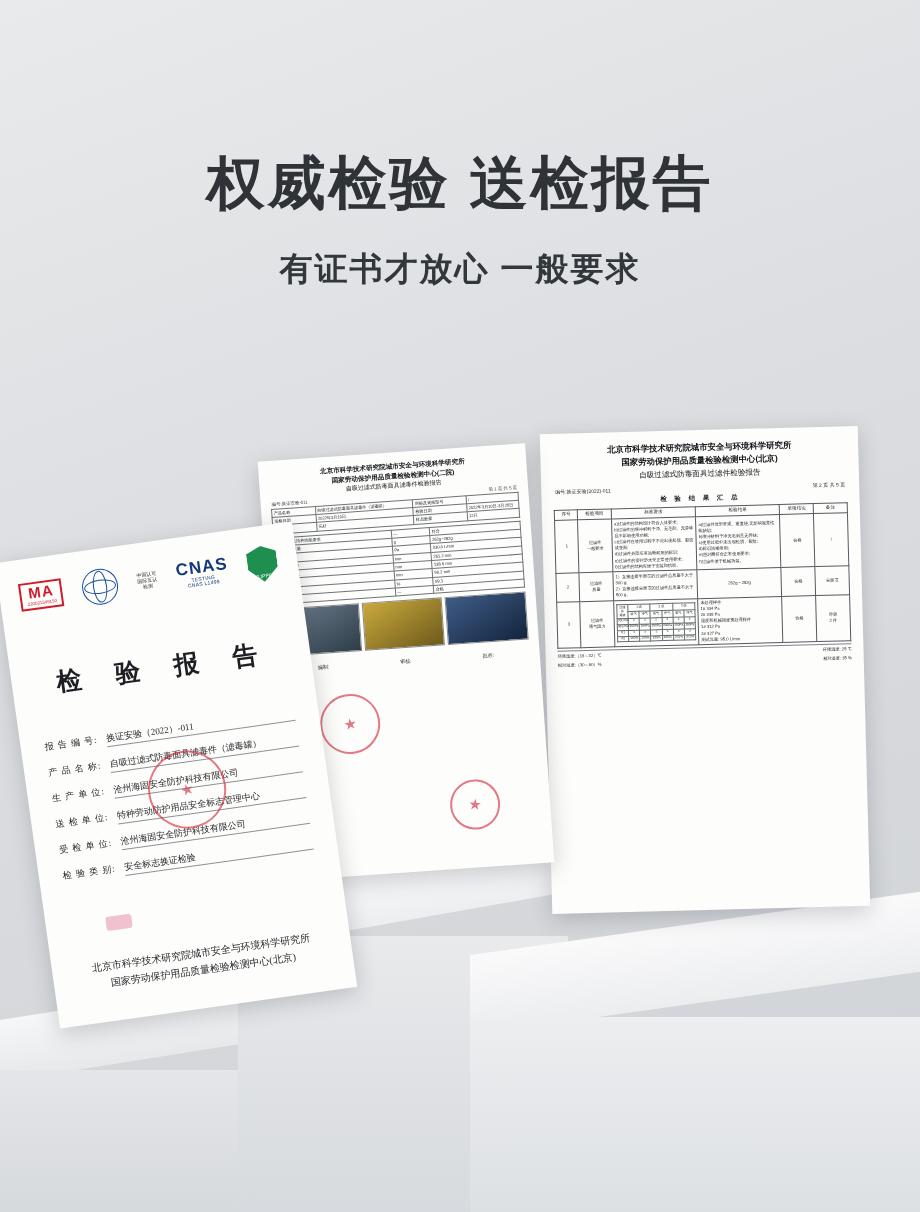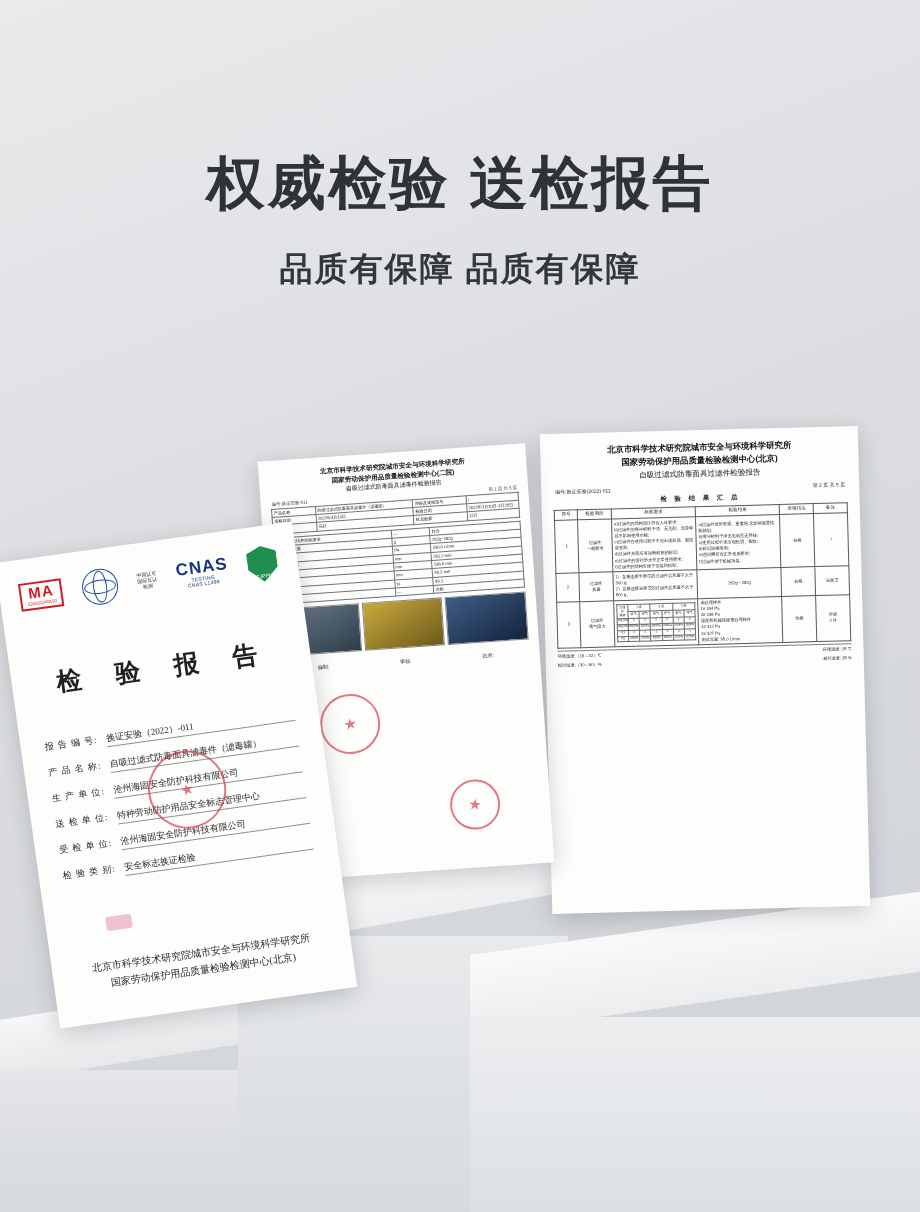--- a/index.html
+++ b/index.html
@@ -349,21 +349,21 @@
     <div class="ped-top"></div>
     <div class="ped-front"></div>
   </div>
   <div class="pedestal" id="ped3">
     <div class="ped-top"></div>
     <div class="ped-front"></div>
   </div>
 
   <div class="headline-block">
     <div class="headline-main">权威检验 送检报告</div>
-    <div class="headline-sub">品质有保障  品质有保障</div>
+    <div class="headline-sub">有证书才放心  一般要求</div>
   </div>
 
   <div class="doc" id="docC">
     <div class="inner">
       <div class="docC-head">
         <div class="l1">北京市科学技术研究院城市安全与环境科学研究所</div>
         <div class="l2">国家劳动保护用品质量检验检测中心(北京)</div>
         <div class="l3">自吸过滤式防毒面具过滤件检验报告</div>
       </div>
       <div class="docC-meta">

